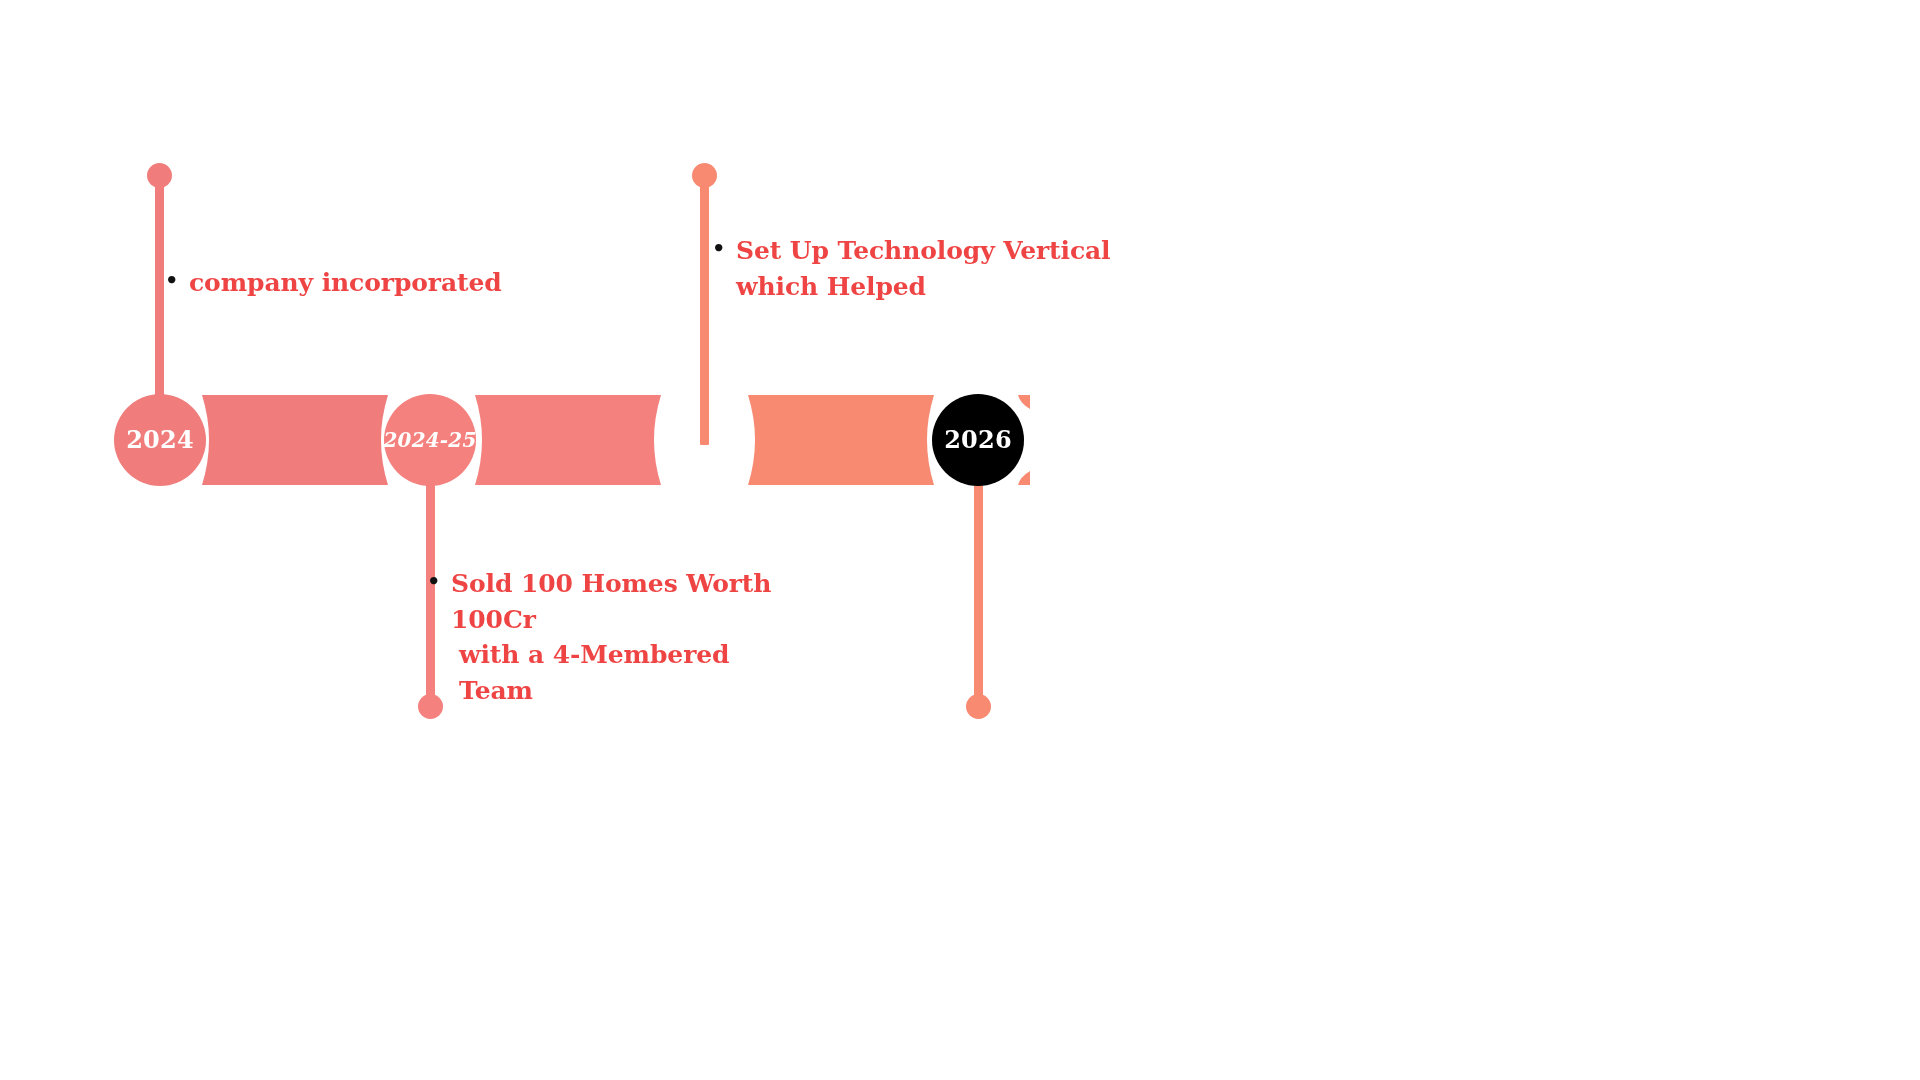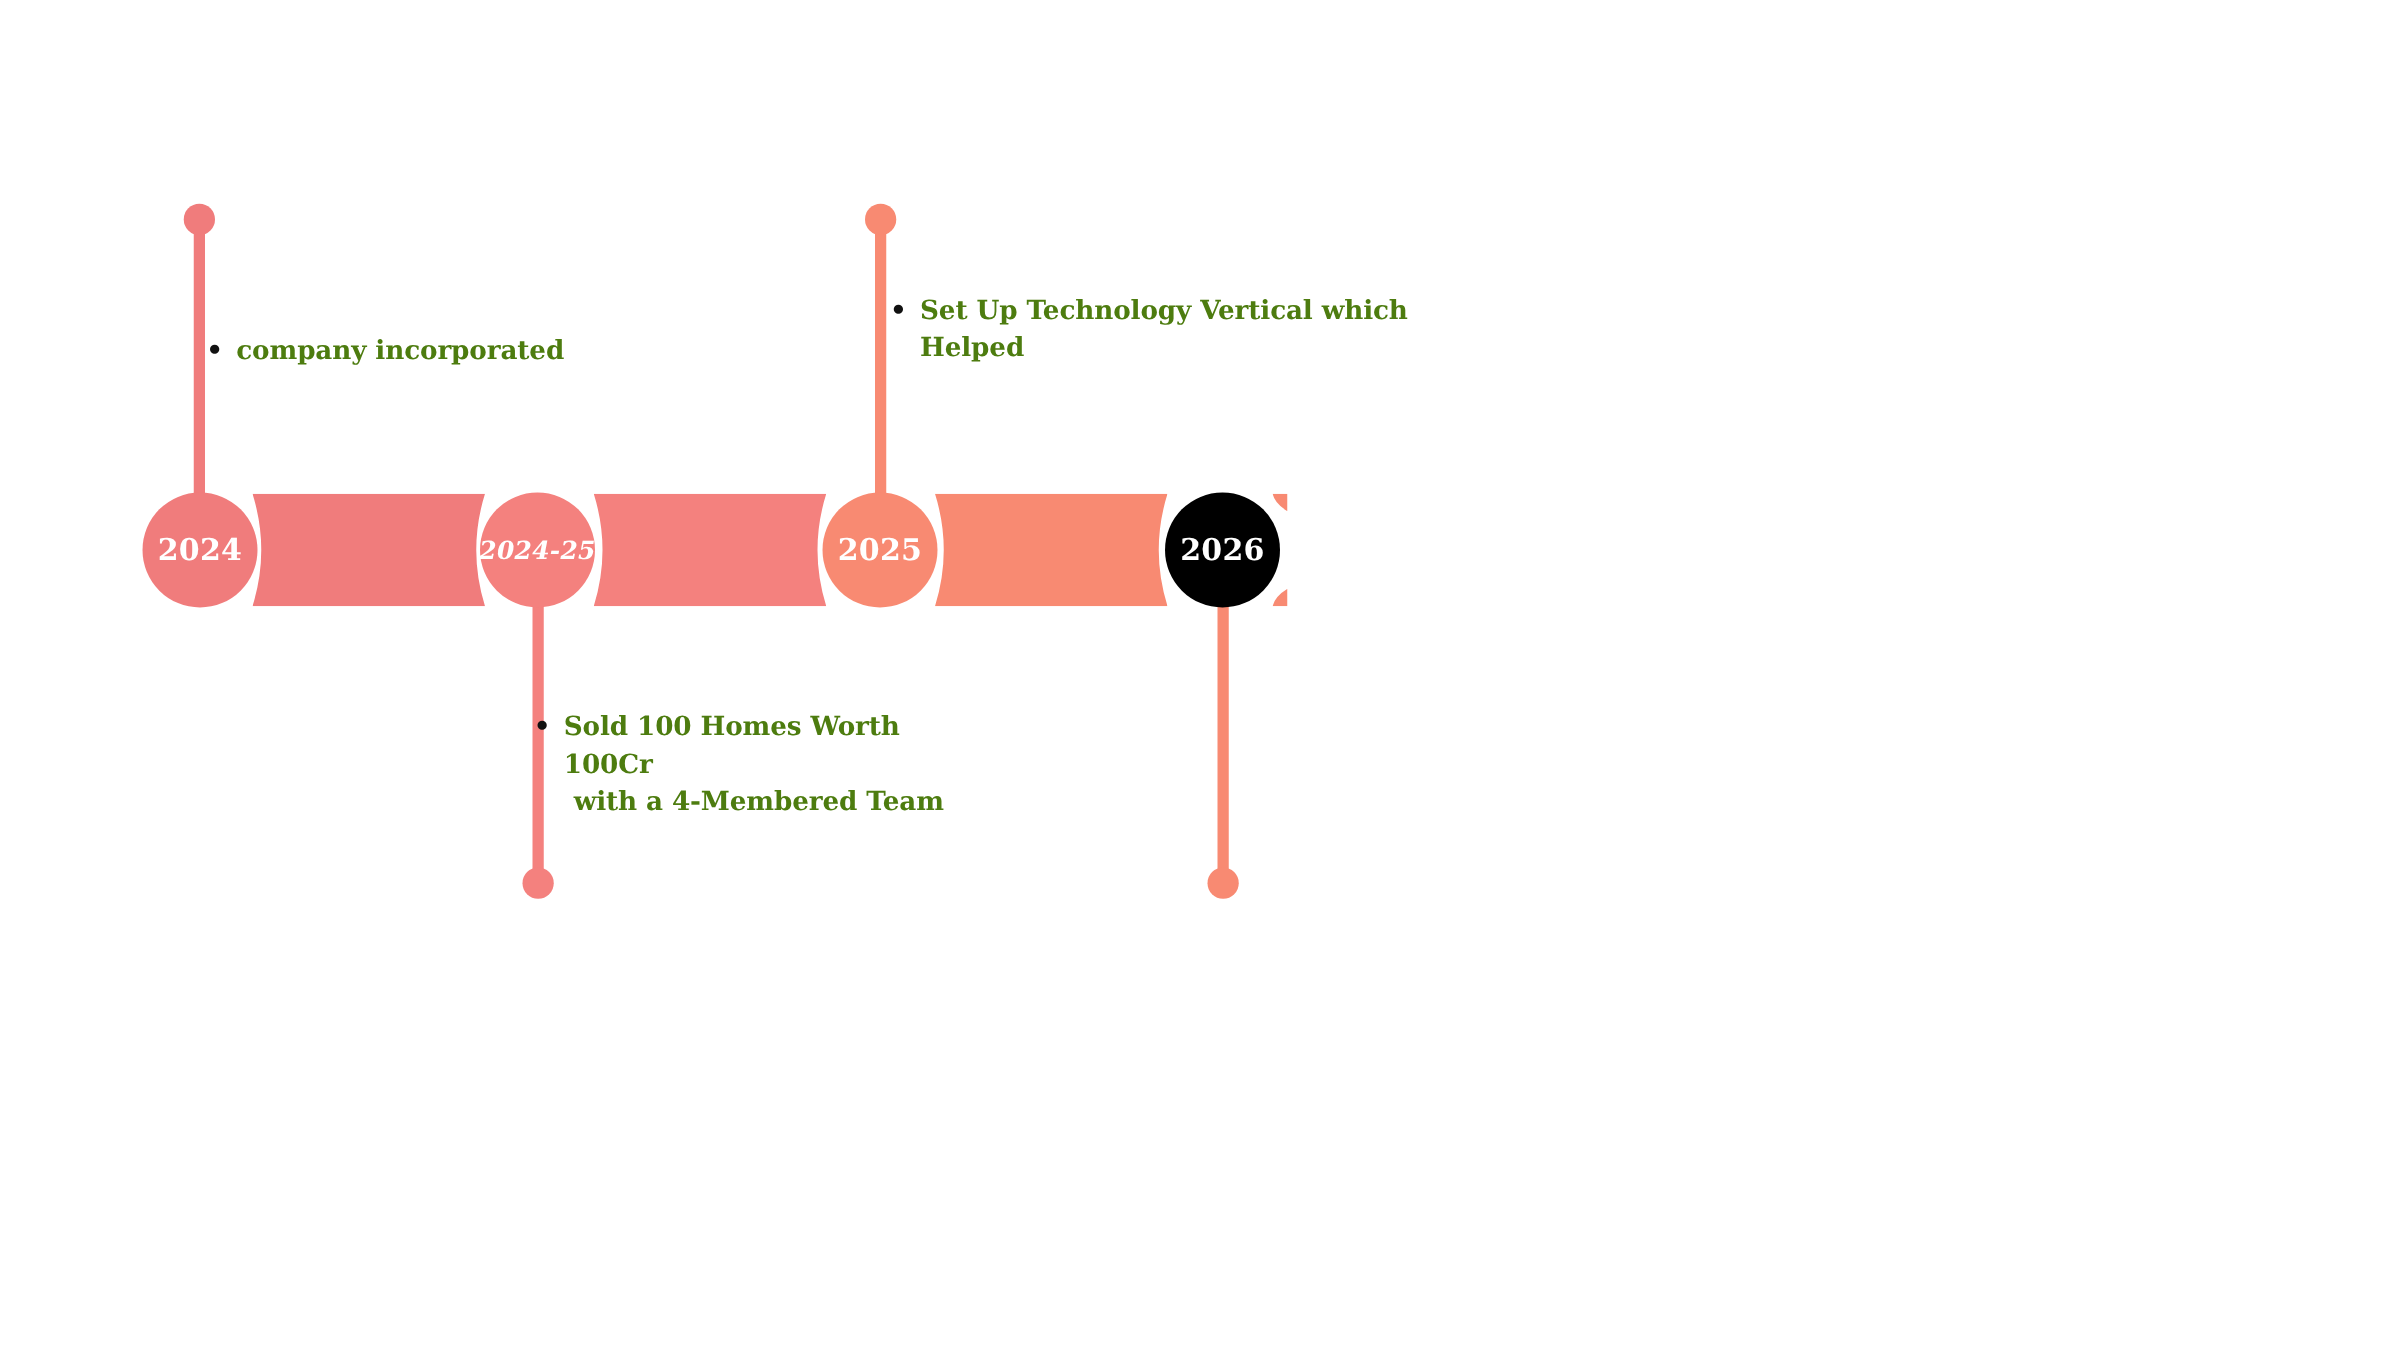--- a/index.html
+++ b/index.html
@@ -79,24 +79,24 @@
     position: absolute;
     z-index: 6;
   }
   .callout-list {
     margin: 0;
     padding: 0 0 0 26px;
     list-style: none;
   }
   .callout-item {
     position: relative;
-    color: #4d7c0f;
+    color: #ef4444;
     font-family: "DejaVu Serif", "Liberation Serif", serif;
     font-weight: bold;
-    font-size: 21px;
+    font-size: 25px;
     line-height: 1.42;
     letter-spacing: -0.1px;
   }
   .callout-item::before {
     content: "\2022";
     position: absolute;
     left: -24px;
     top: 0;
     font-size: 21px;
     line-height: 1.42;
@@ -164,23 +164,20 @@
   </div>
 
   <div class="node" style="left:114px;top:394px;background:#F07C7C;">
     <span class="node-label">2024</span>
   </div>
 
   <div class="node" style="left:384px;top:394px;background:#F4817E;">
     <span class="node-label wide">2024-25</span>
   </div>
 
-  <div class="node" style="left:658px;top:394px;background:#F88A72;">
-    <span class="node-label">2025</span>
-  </div>
 
   <div class="node" style="left:932px;top:394px;background:#000000;">
     <span class="node-label">2026</span>
   </div>
 
   <div class="callout" style="left:163px;top:265px;width:420px;">
     <ul class="callout-list">
       <li class="callout-item">company incorporated</li>
     </ul>
   </div>

